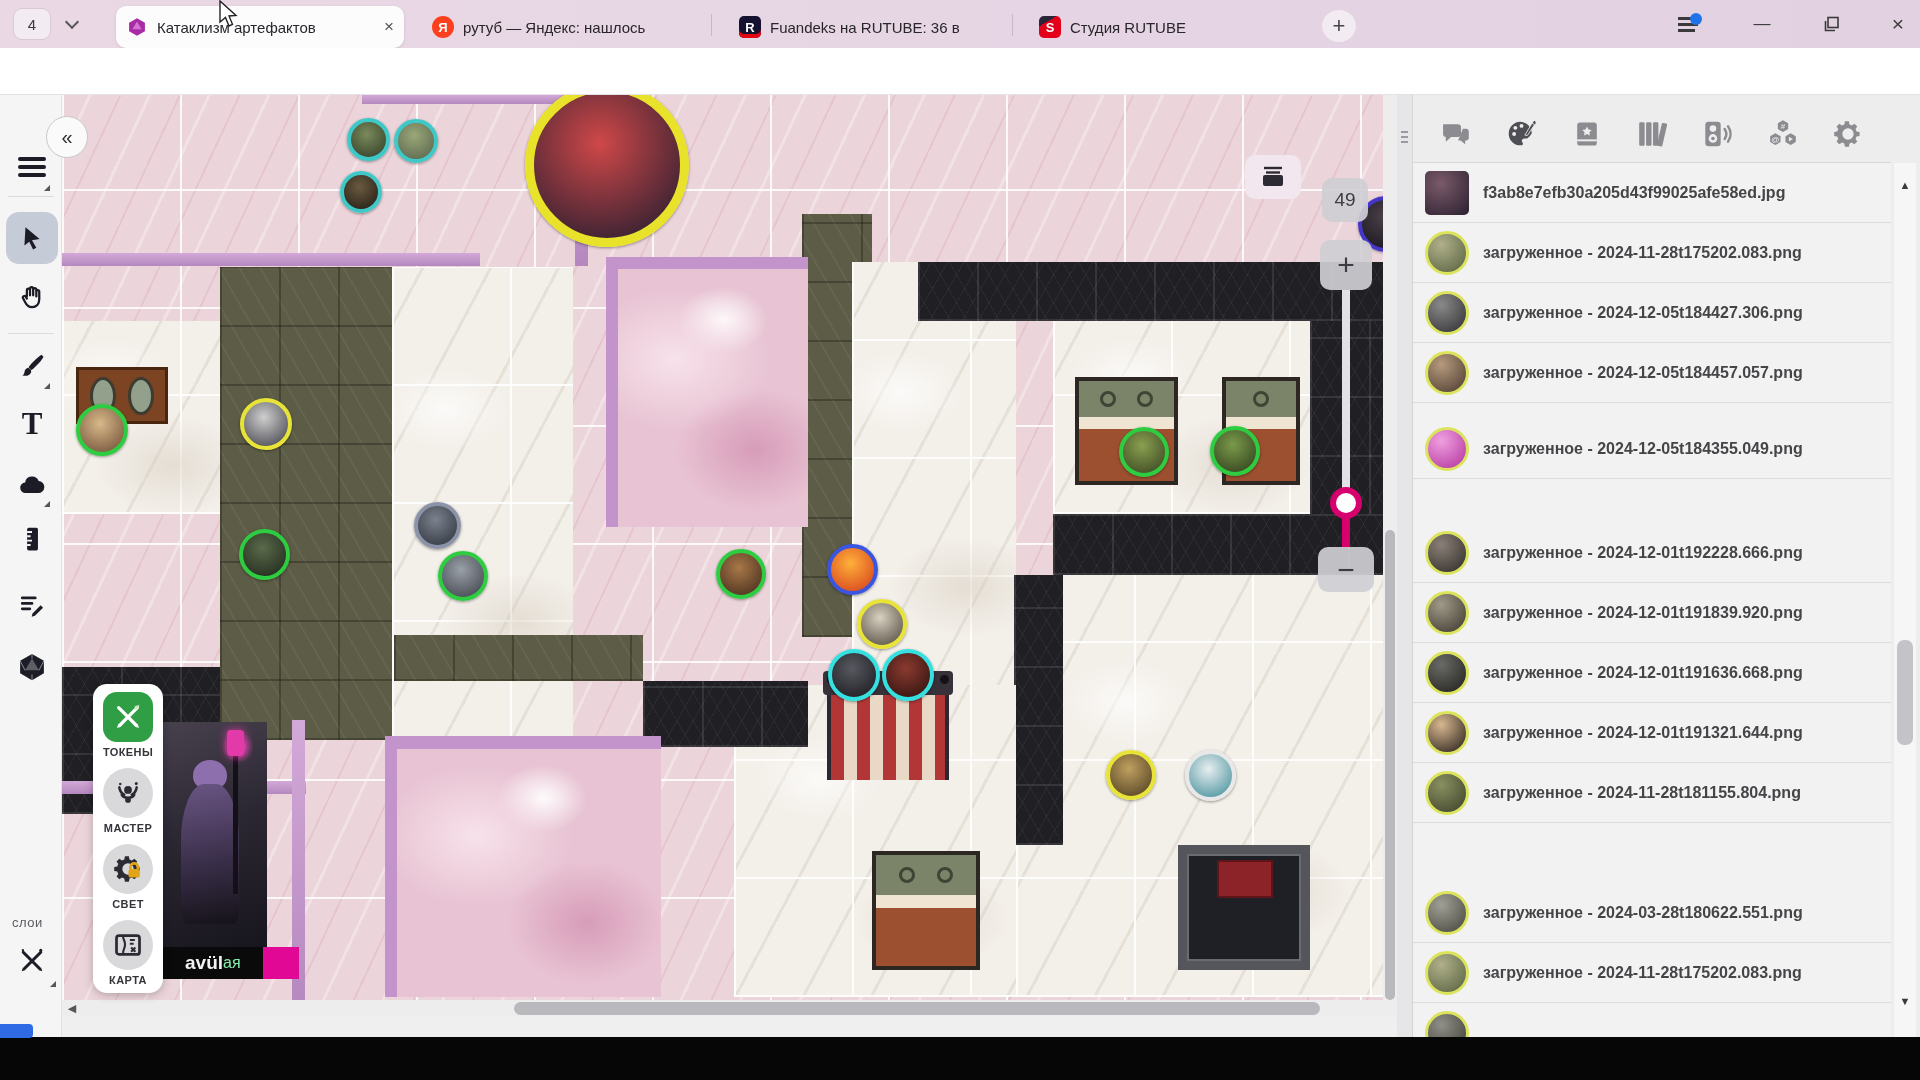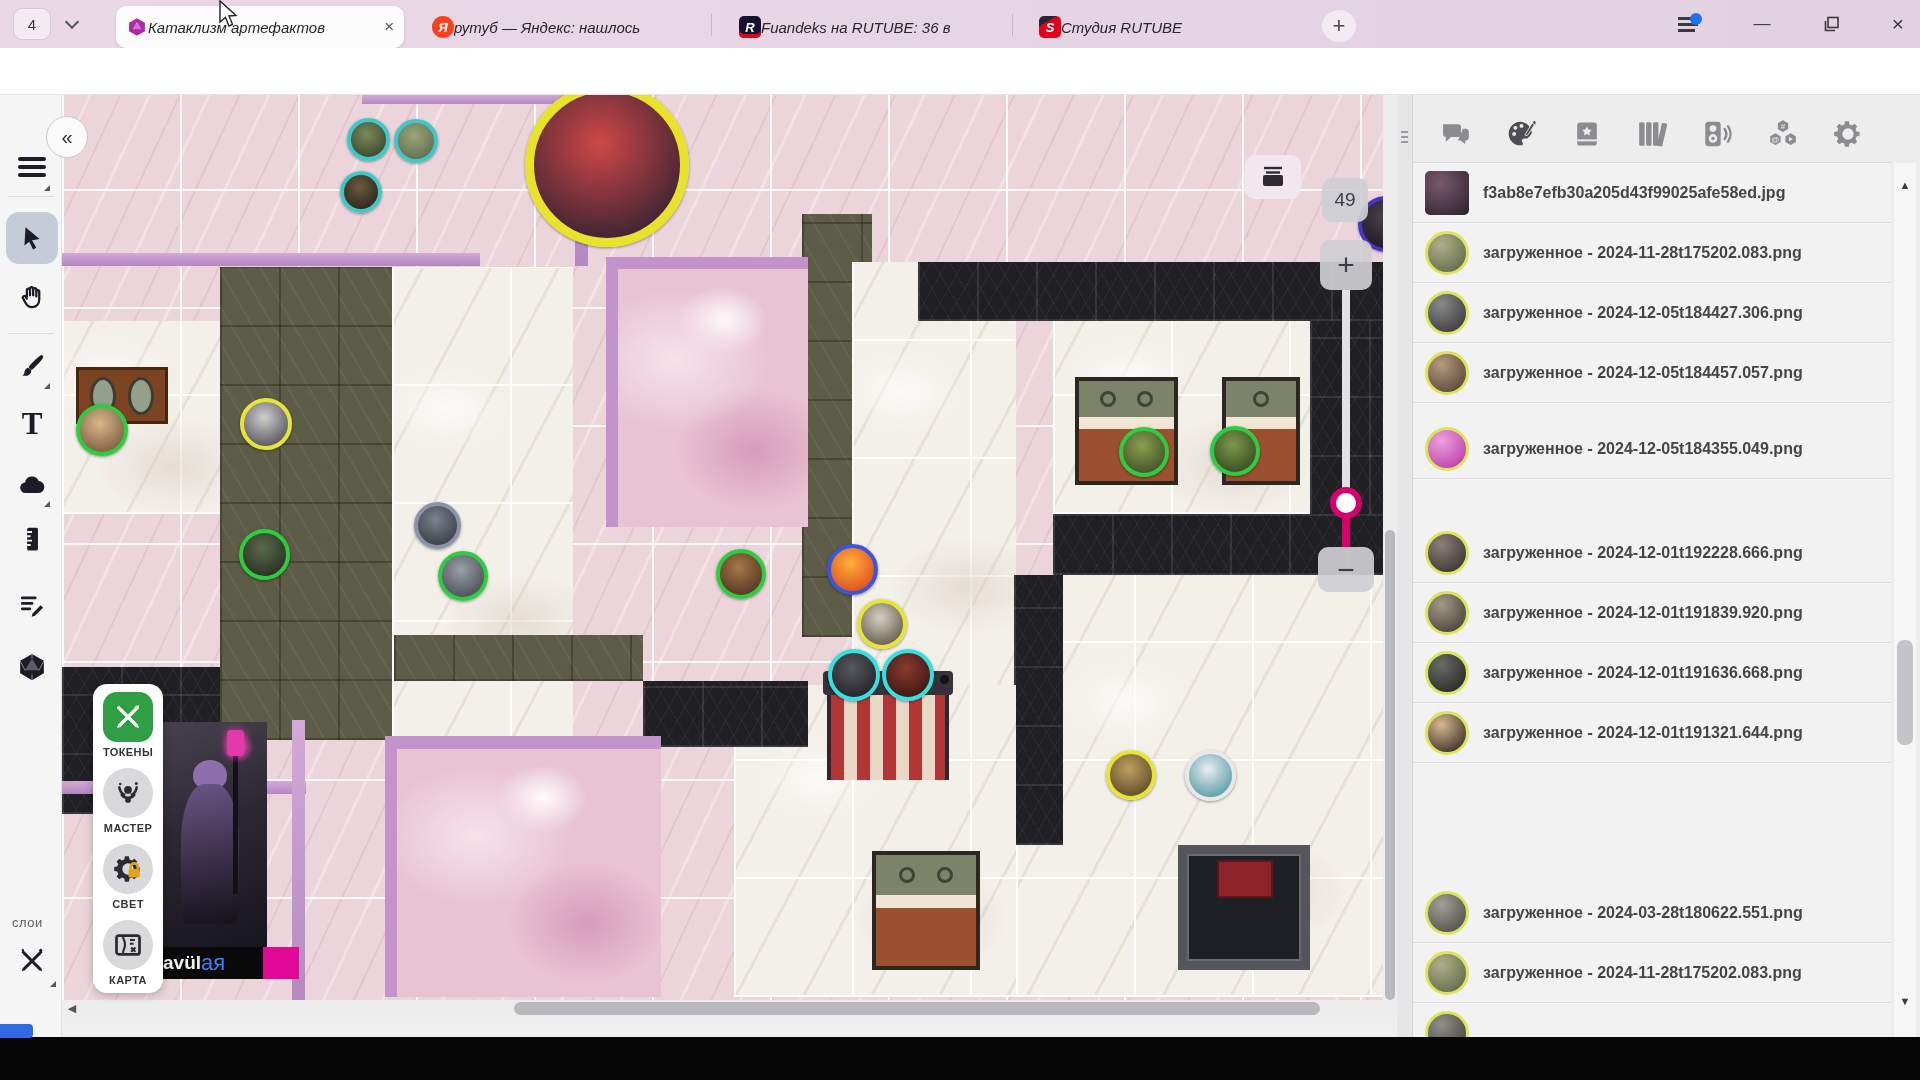--- a/index.html
+++ b/index.html
@@ -2,21 +2,21 @@
 <html><head>
 <meta charset="utf-8">
 <style>
   html,body{margin:0;padding:0;background:#000;}
   *{box-sizing:border-box;font-family:"Liberation Sans",sans-serif;}
   #screen{position:relative;width:1920px;height:1080px;overflow:hidden;background:#e7d7e5;}
   .abs{position:absolute;}
   .ico{display:flex;align-items:center;justify-content:center;}
   
   #tabbar{left:0;top:0;width:1920px;height:48px;background:linear-gradient(90deg,#ead9e4,#e5d4e3 60%,#e2d2e1);}
-  .tab{top:6px;height:42px;border-radius:10px 10px 0 0;display:flex;align-items:center;padding:16px 10px;font-style:italic;}
+  .tab{top:6px;height:42px;border-radius:10px 10px 0 0;display:flex;align-items:center;padding:16px 10px;gap:9px;}
   .tab.active{background:#fcfcfd;border-radius:10px;box-shadow:0 1px 3px rgba(0,0,0,.12);}
   .tab .ttl{font-size:15px;color:#28262b;white-space:nowrap;overflow:hidden;text-overflow:clip;}
   .tabsep{top:14px;width:1px;height:22px;background:#c9b6c6;}
   .favi{width:22px;height:22px;flex:0 0 22px;border-radius:5px;display:flex;align-items:center;justify-content:center;font-weight:bold;}
   #tabcount{left:13px;top:8px;width:38px;height:32px;background:#f3ebf2;border:1px solid #d9c8d6;border-radius:9px;font-size:15px;color:#3a3a3a;}
   .chev{width:10px;height:10px;border-right:2px solid #555;border-bottom:2px solid #555;transform:rotate(45deg);}
   #newtab{left:1322px;top:10px;width:34px;height:32px;background:#f3ebf2;border-radius:50%;font-size:22px;color:#444;}
   .winbtn{top:8px;width:40px;height:32px;color:#3a3a3a;font-size:17px;}
   
   #addrbar{left:0;top:48px;width:1920px;height:47px;background:#ffffff;border-bottom:1px solid #e3e3e6;}
@@ -77,22 +77,22 @@
   #layermenu{left:93px;top:684px;width:70px;height:309px;background:#fff;border-radius:14px;box-shadow:0 2px 10px rgba(0,0,0,.25);z-index:40;}
   .lm-item{position:absolute;left:0;width:70px;display:flex;flex-direction:column;align-items:center;gap:4px;}
   .lm-circ{width:50px;height:50px;border-radius:50%;background:#d9d9dc;display:flex;align-items:center;justify-content:center;position:relative;}
   .lm-lab{font-size:11px;font-weight:bold;color:#34343a;letter-spacing:.4px;}
   
   #preview{left:163px;top:722px;z-index:35;}
   #portrait{position:absolute;left:0;top:0;width:104px;height:225px;background:
     radial-gradient(circle at 72% 11%,#e84fb9 0 5px,rgba(222,70,180,.5) 9px,transparent 16px),
     linear-gradient(160deg,#47414e 0%,#2c2833 45%,#17151d 100%);overflow:hidden;}
   #nameplate{position:absolute;left:0;top:225px;width:100px;height:32px;background:#0a0a0a;display:flex;align-items:center;overflow:hidden;}
-  #nameplate .w{color:#f2f2f2;font-weight:bold;font-size:19px;}
-  #nameplate .g{color:#3b82f6;font-size:22px;}
+  #nameplate .w{color:#f2f2f2;font-weight:bold;font-size:19px;padding-left:22px;}
+  #nameplate .g{color:#86efac;font-size:16px;}
   #magenta{position:absolute;left:100px;top:225px;width:36px;height:32px;background:#e20896;}
   
   #rpanel{left:1412px;top:0;width:508px;height:942px;background:#ededee;border-left:1px solid #d5d5d7;}
   .ritem{display:flex;align-items:center;position:absolute;left:0;width:478px;height:60px;border-bottom:1px solid #dcdcdc;padding-left:12px;gap:14px;}
   .rthumb{width:44px;height:44px;border-radius:50%;flex:0 0 44px;border:3px solid #dbe45c;}
   .rname{font-size:16px;font-weight:bold;color:#454548;white-space:nowrap;overflow:hidden;}
   
   .sb-track{background:#ededee;}
   .sb-thumb{background:#b9b9bd;border-radius:7px;}
   #bottombar{left:0;top:1037px;width:1920px;height:43px;background:#060606;z-index:50;}
@@ -487,20 +487,24 @@
             <span class="rname">загруженное - 2024-12-01t191839.920.png</span>
           </div>
           <div class="ritem" style="top: 480px;">
             <span class="rthumb" style="background: radial-gradient(circle at 35% 28%, rgb(106, 106, 102), rgb(30, 30, 28));"></span>
             <span class="rname">загруженное - 2024-12-01t191636.668.png</span>
           </div>
           <div class="ritem" style="top: 540px;">
             <span class="rthumb" style="background: radial-gradient(circle at 35% 28%, rgb(216, 184, 144), rgb(32, 26, 22));"></span>
             <span class="rname">загруженное - 2024-12-01t191321.644.png</span>
           </div>
+          <div class="ritem" style="top: 600px;">
+            <span class="rthumb" style="background: radial-gradient(circle at 35% 28%, rgb(138, 144, 96), rgb(58, 64, 40));"></span>
+            <span class="rname">загруженное - 2024-11-28t181155.804.png</span>
+          </div>
           <div class="ritem" style="top: 720px;">
             <span class="rthumb" style="background: radial-gradient(circle at 35% 28%, rgb(160, 160, 150), rgb(68, 68, 60));"></span>
             <span class="rname">загруженное - 2024-03-28t180622.551.png</span>
           </div>
           <div class="ritem" style="top: 780px;">
             <span class="rthumb" style="background: radial-gradient(circle at 35% 28%, rgb(176, 176, 138), rgb(85, 96, 62));"></span>
             <span class="rname">загруженное - 2024-11-28t175202.083.png</span>
           </div>
           <div class="ritem" style="top: 840px;">
             <span class="rthumb" style="background: radial-gradient(circle at 35% 28%, rgb(144, 144, 136), rgb(58, 58, 52));"></span>

